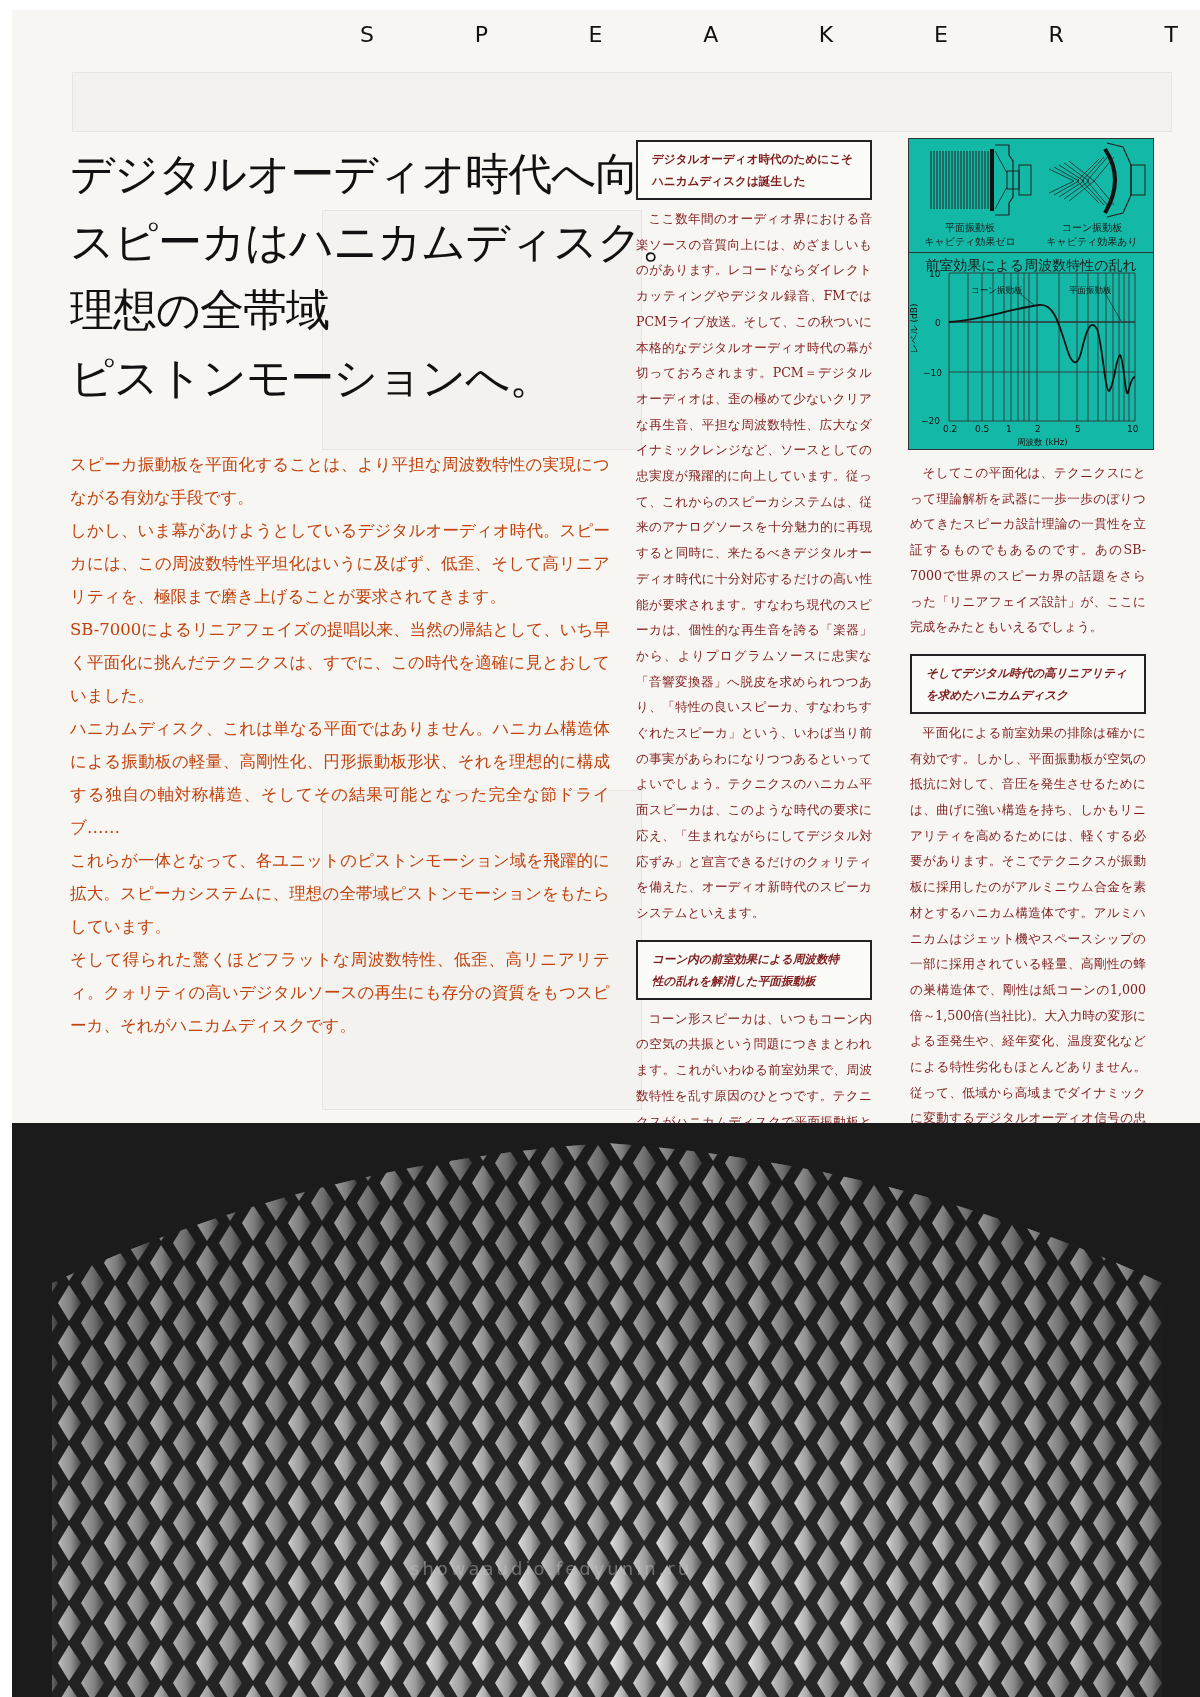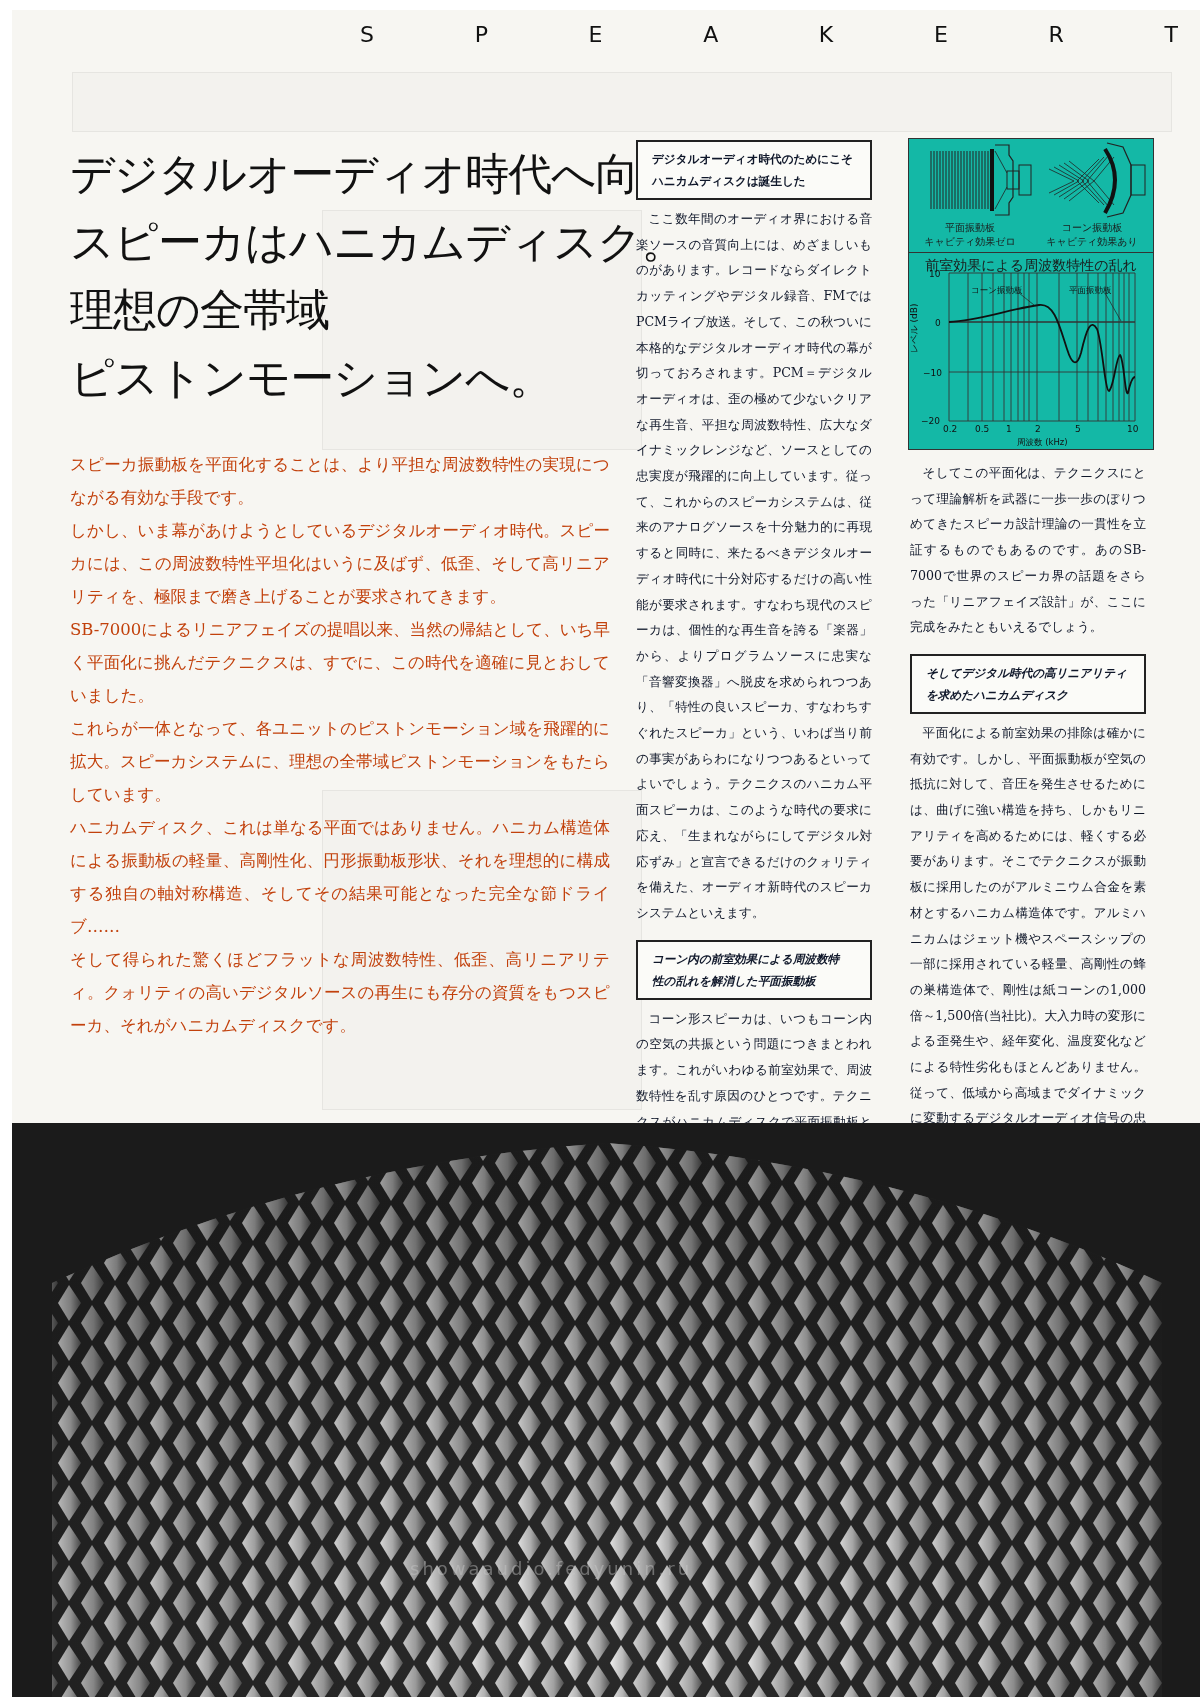--- a/index.html
+++ b/index.html
@@ -27,21 +27,21 @@
   }
   .headline div { white-space: nowrap; }
 
   .lead {
     position: absolute; left: 70px; top: 448px; width: 540px;
     font-size: 16.5px; line-height: 33px; color: #c2410c; text-align: justify;
   }
   .lead p { margin: 0; }
 
   .col {
-    position: absolute; width: 236px; font-size: 12.6px; line-height: 25.7px; color: #0f172a;
+    position: absolute; width: 236px; font-size: 12.6px; line-height: 25.7px; color: #7f1d1d;
     text-align: justify;
   }
   .col-mid { left: 636px; top: 140px; }
   .col-right { left: 910px; top: 460px; }
   .col p { text-indent: 1em; }
 
   .boxhead {
     border: 2px solid #222; padding: 6px 10px 6px 14px; margin-bottom: 6px;
     font-family: "DejaVu Sans", sans-serif; font-weight: bold; font-size: 11.6px; line-height: 22px;
     background: #fbfbf8; text-align: left;
@@ -99,22 +99,22 @@
   <div>デジタルオーディオ時代へ向けて</div>
   <div>スピーカはハニカムディスク。</div>
   <div>理想の全帯域</div>
   <div>ピストンモーションへ。</div>
 </div>
 
 <div class="lead">
   <p>スピーカ振動板を平面化することは、より平担な周波数特性の実現につながる有効な手段です。</p>
   <p>しかし、いま幕があけようとしているデジタルオーディオ時代。スピーカには、この周波数特性平坦化はいうに及ばず、低歪、そして高リニアリティを、極限まで磨き上げることが要求されてきます。</p>
   <p>SB-7000によるリニアフェイズの提唱以来、当然の帰結として、いち早く平面化に挑んだテクニクスは、すでに、この時代を適確に見とおしていました。</p>
+  <p>ハニカムディスク、これは単なる平面ではありません。ハニカム構造体による振動板の軽量、高剛性化、円形振動板形状、それを理想的に構成する独自の軸対称構造、そしてその結果可能となった完全な節ドライブ……</p>
   <p>これらが一体となって、各ユニットのピストンモーション域を飛躍的に拡大。スピーカシステムに、理想の全帯域ピストンモーションをもたらしています。</p>
-  <p>ハニカムディスク、これは単なる平面ではありません。ハニカム構造体による振動板の軽量、高剛性化、円形振動板形状、それを理想的に構成する独自の軸対称構造、そしてその結果可能となった完全な節ドライブ……</p>
   <p>そして得られた驚くほどフラットな周波数特性、低歪、高リニアリティ。クォリティの高いデジタルソースの再生にも存分の資質をもつスピーカ、それがハニカムディスクです。</p>
 </div>
 
 <div class="col col-mid">
   <div class="boxhead">
     <div>デジタルオーディオ時代のためにこそ</div>
     <div>ハニカムディスクは誕生した</div>
   </div>
   <p>ここ数年間のオーディオ界における音楽ソースの音質向上には、めざましいものがあります。レコードならダイレクトカッティングやデジタル録音、FMではPCMライブ放送。そして、この秋ついに本格的なデジタルオーディオ時代の幕が切っておろされます。PCM＝デジタルオーディオは、歪の極めて少ないクリアな再生音、平担な周波数特性、広大なダイナミックレンジなど、ソースとしての忠実度が飛躍的に向上しています。従って、これからのスピーカシステムは、従来のアナログソースを十分魅力的に再現すると同時に、来たるべきデジタルオーディオ時代に十分対応するだけの高い性能が要求されます。すなわち現代のスピーカは、個性的な再生音を誇る「楽器」から、よりプログラムソースに忠実な「音響変換器」へ脱皮を求められつつあり、「特性の良いスピーカ、すなわちすぐれたスピーカ」という、いわば当り前の事実があらわになりつつあるといってよいでしょう。テクニクスのハニカム平面スピーカは、このような時代の要求に応え、「生まれながらにしてデジタル対応ずみ」と宣言できるだけのクォリティを備えた、オーディオ新時代のスピーカシステムといえます。</p>
   <div class="spacer"></div>

